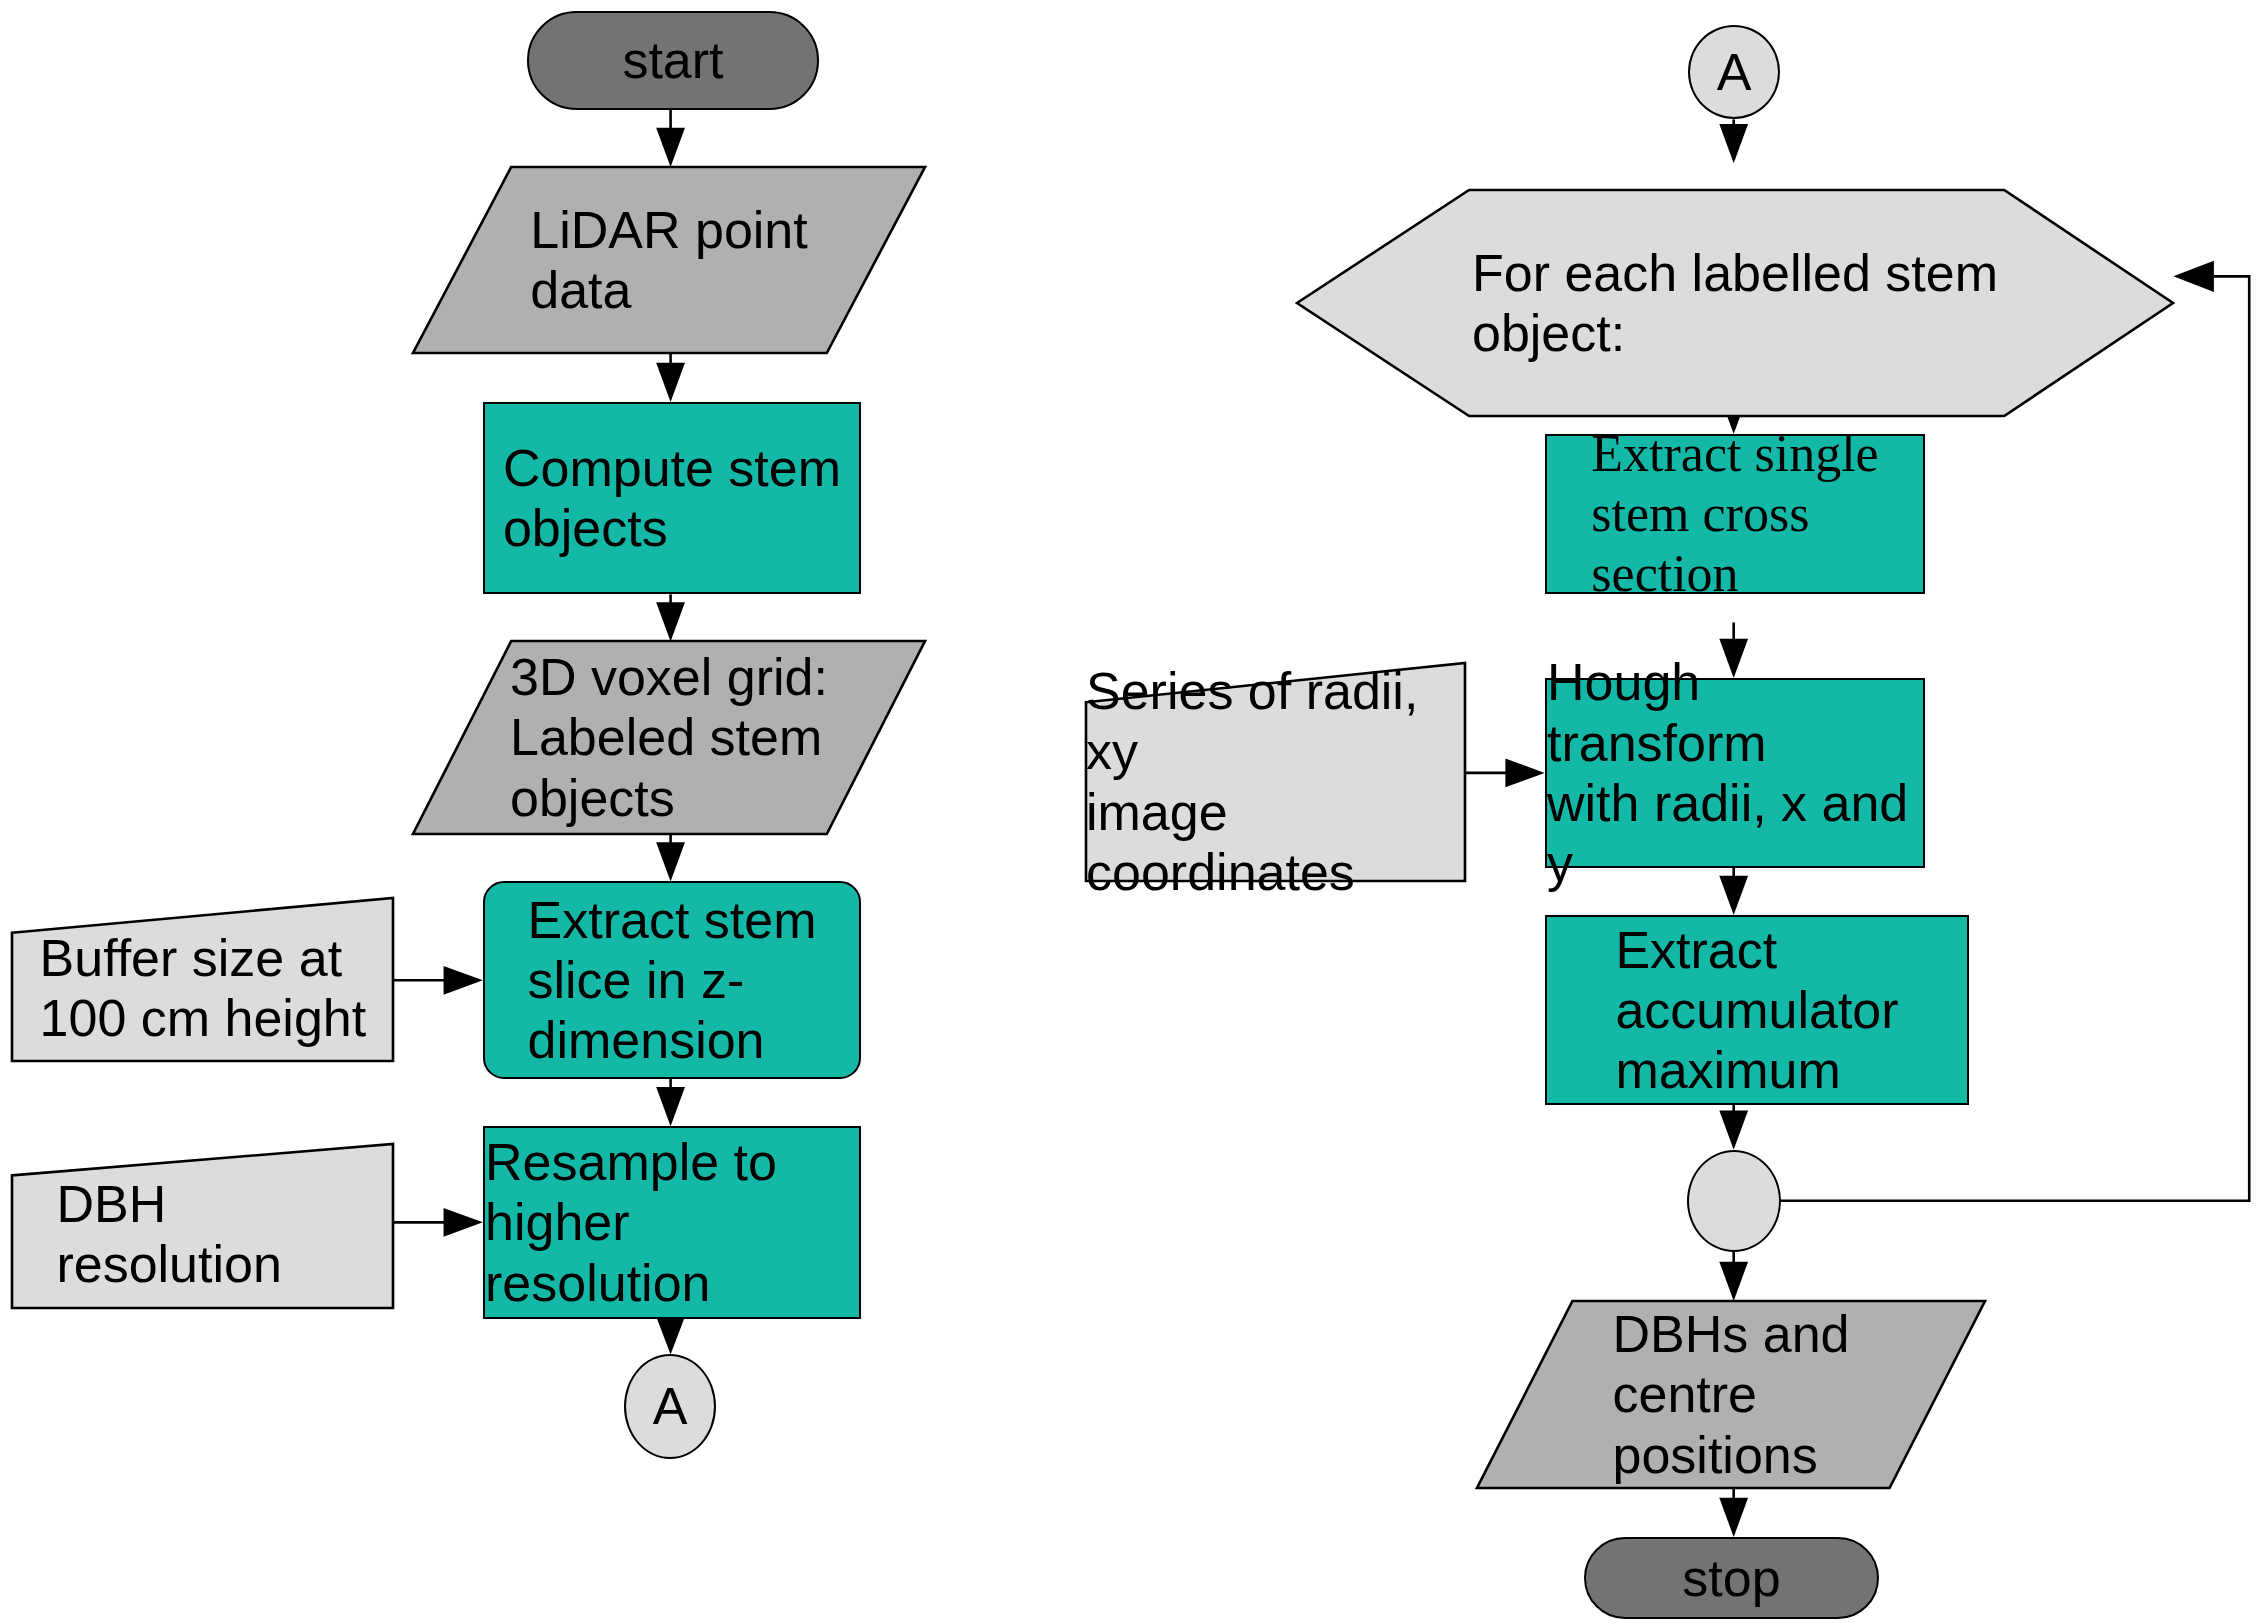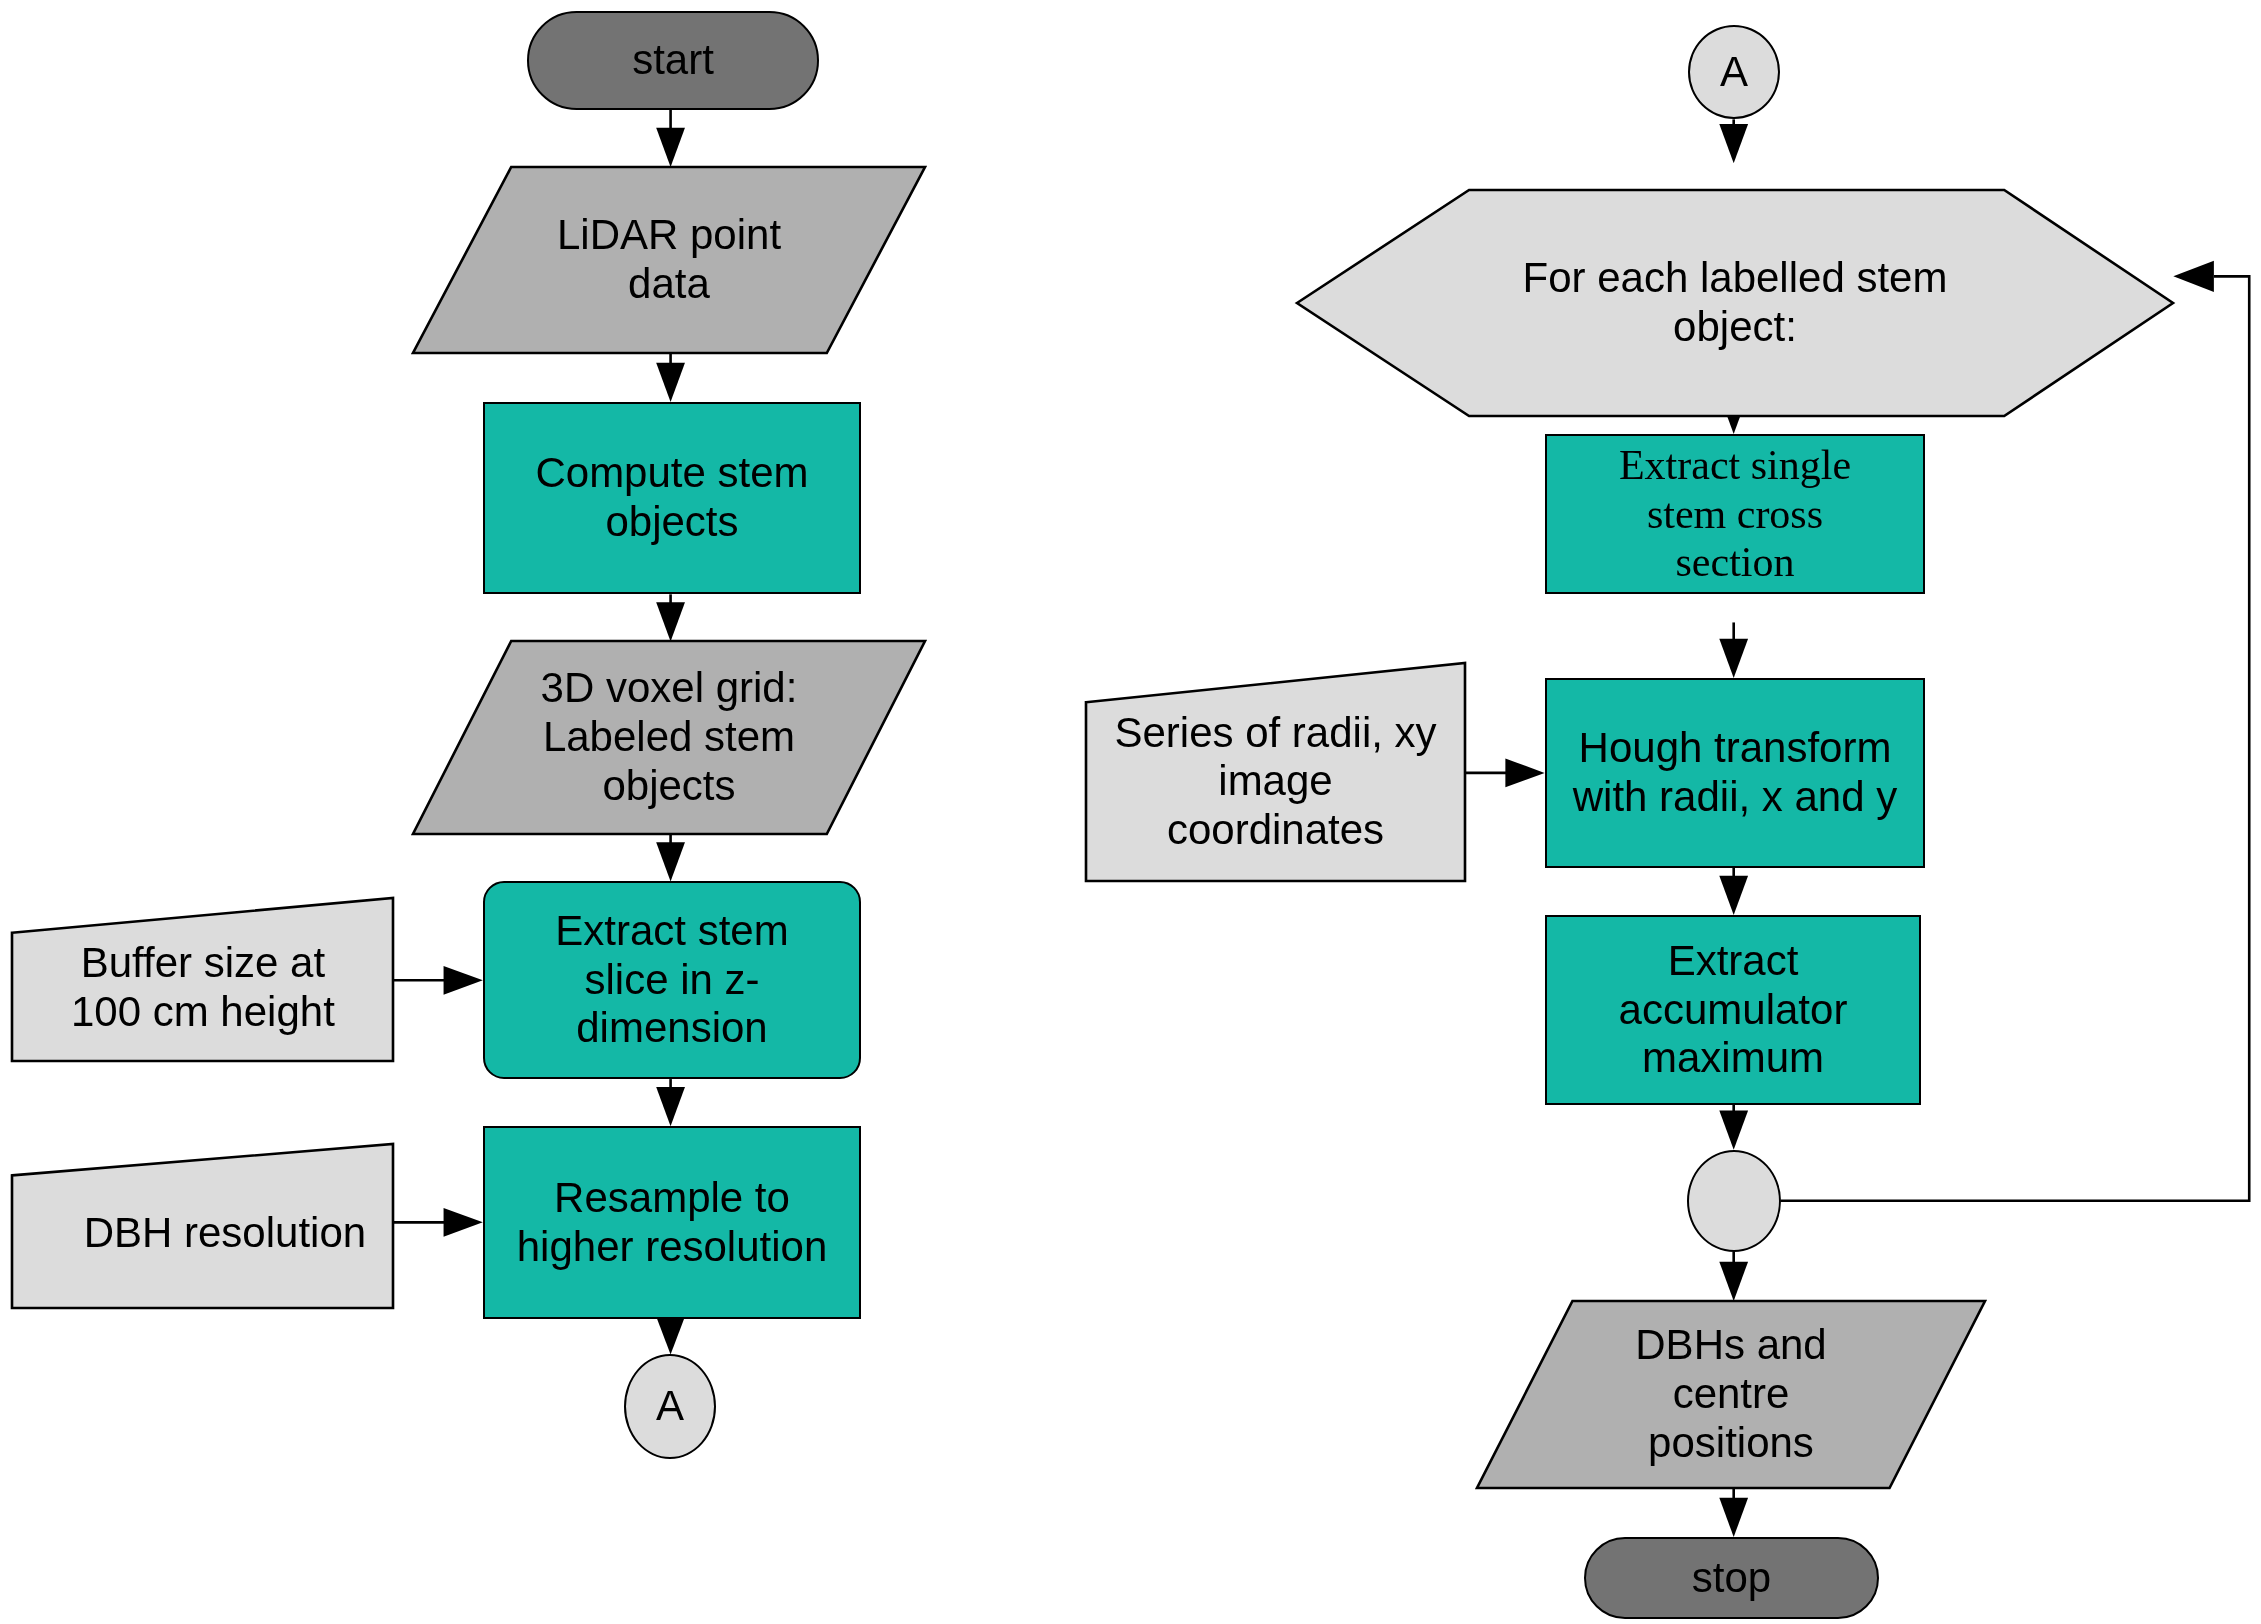--- a/index.html
+++ b/index.html
@@ -67,23 +67,22 @@
   }
   .label {
     position: absolute;
     left: 0;
     top: 0;
     right: 0;
     bottom: 0;
     display: flex;
     align-items: center;
     justify-content: center;
-    text-align: center;
     white-space: pre-line;
-    font-size: 42px;
+    font-size: 52px;
     line-height: 1.16;
     color: #000000;
   }
 </style>
 </head>
 <body>
 
 <div class="canvas">
 
   <svg class="edges" viewBox="0 0 3456 2483">
@@ -243,21 +242,21 @@
     <div class="label" style="padding-top:19.6px;">Series of radii, xy
 image
 coordinates</div>
   </div>
 
   <div class="node process" style="left:1545px;top:678px;width:380px;height:190px;">
     <div class="label">Hough transform
 with radii, x and y</div>
   </div>
 
-  <div class="node process" style="left:1545px;top:915px;width:376px;height:190px;">
+  <div class="node process" style="left:1545px;top:915px;width:424px;height:190px;">
     <div class="label">Extract
 accumulator
 maximum</div>
   </div>
 
   <div class="node connector" style="left:1687px;top:1150px;width:94px;height:102px;">
     <div class="label"></div>
   </div>
 
   <div class="node" style="left:1477px;top:1301px;width:508px;height:187px;">

